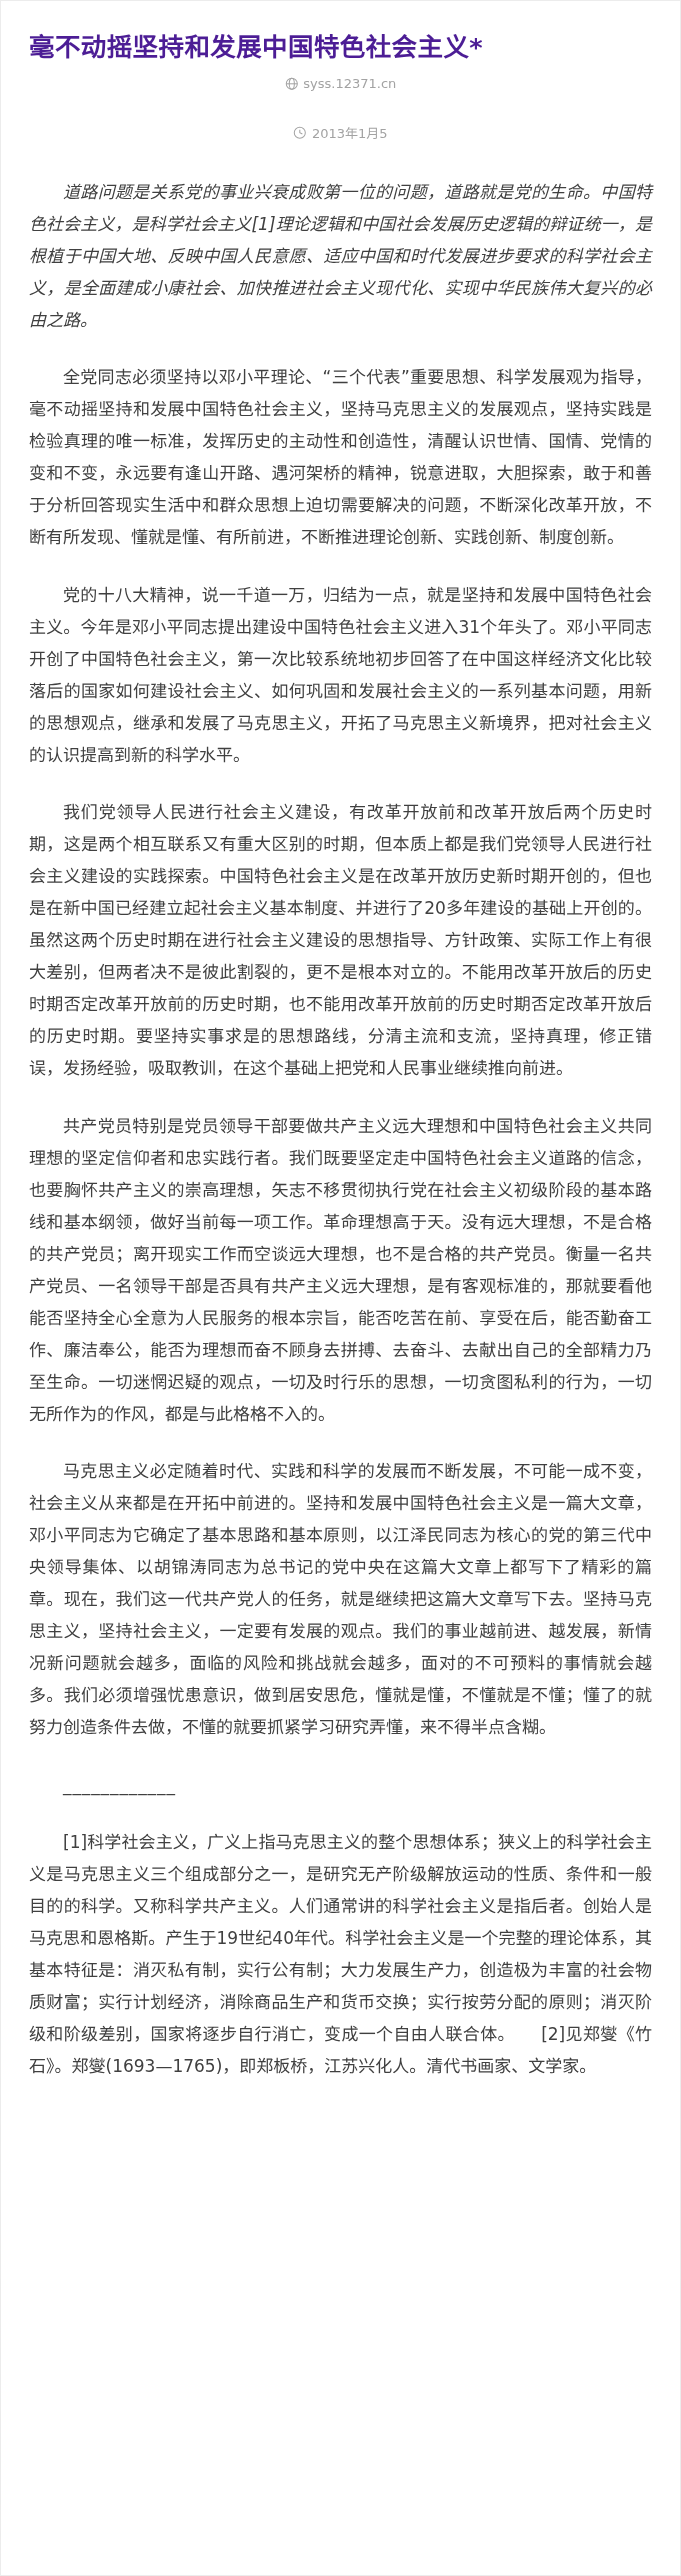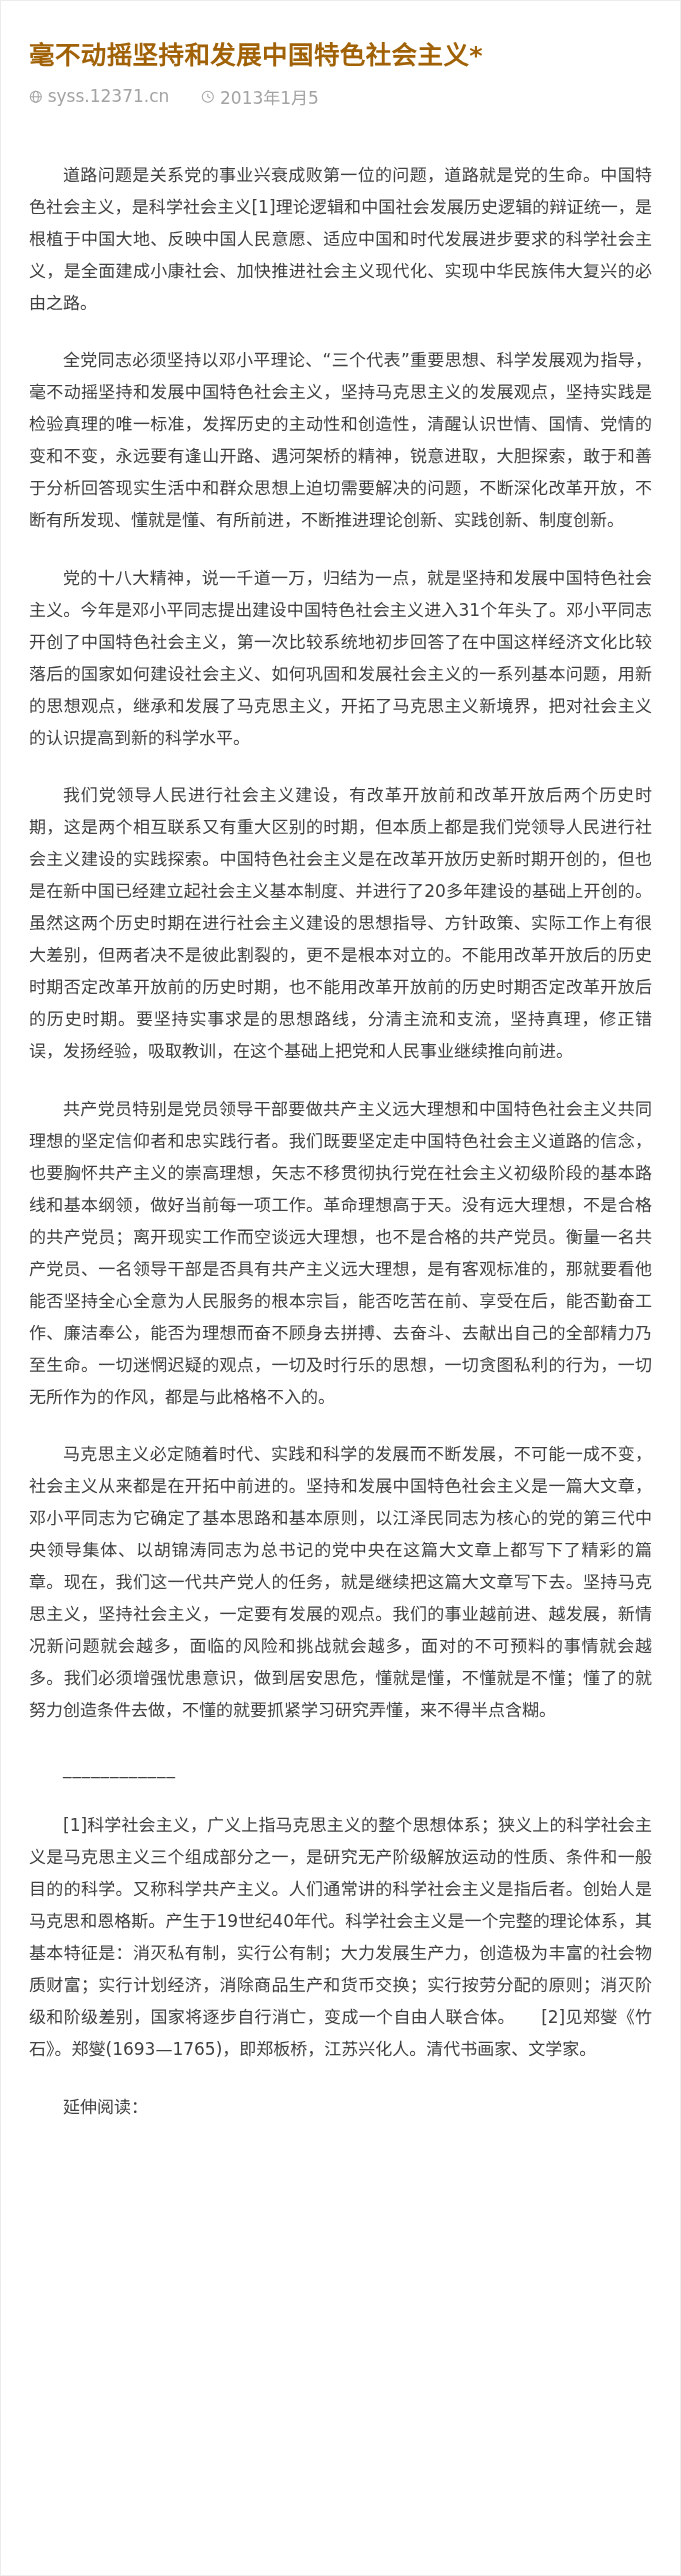--- a/index.html
+++ b/index.html
@@ -18,51 +18,52 @@
     margin: 0 auto;
     background: #ffffff;
     border: 0.9px solid #ececec;
     box-sizing: border-box;
     padding: 31px 28px 51px 28px;
   }
   .article-title {
     font-size: 25.5px;
     line-height: 1.25;
     font-weight: bold;
-    color: #a16207;
-    margin: 8px 0 12px 0;
+    color: #4c1d95;
+    margin: 0 0 12px 0;
     letter-spacing: 0.4px;
   }
   .meta-row {
     display: flex;
     align-items: center;
     gap: 32px;
     color: #a3a3a3;
-    font-size: 17px;
+    font-size: 13px;
     margin-bottom: 15.3px;
+    flex-direction: column;
   }
   .meta-item {
     display: inline-flex;
     align-items: center;
     gap: 5.1px;
   }
   .meta-item svg {
     display: block;
     stroke: #a3a3a3;
   }
   .article-body p {
     font-size: 17px;
     line-height: 32px;
     margin: 25.5px 0;
     text-indent: 2em;
     text-align: justify;
     color: #404040;
     word-break: break-all;
   }
-  .article-body p.first-para { margin-top: 50px; }
+  .article-body p.first-para { margin-top: 34px; font-style: italic; }
   .separator-line {
     letter-spacing: 0.9px;
     color: #3c3c3c;
   }
   .notes-heading {
     letter-spacing: 5.1px;
   }
   .ext-link {
     color: #7283c0;
     text-decoration: none;
@@ -105,18 +106,17 @@
     <p>我们党领导人民进行社会主义建设，有改革开放前和改革开放后两个历史时期，这是两个相互联系又有重大区别的时期，但本质上都是我们党领导人民进行社会主义建设的实践探索。中国特色社会主义是在改革开放历史新时期开创的，但也是在新中国已经建立起社会主义基本制度、并进行了20多年建设的基础上开创的。虽然这两个历史时期在进行社会主义建设的思想指导、方针政策、实际工作上有很大差别，但两者决不是彼此割裂的，更不是根本对立的。不能用改革开放后的历史时期否定改革开放前的历史时期，也不能用改革开放前的历史时期否定改革开放后的历史时期。要坚持实事求是的思想路线，分清主流和支流，坚持真理，修正错误，发扬经验，吸取教训，在这个基础上把党和人民事业继续推向前进。</p>
     <p>共产党员特别是党员领导干部要做共产主义远大理想和中国特色社会主义共同理想的坚定信仰者和忠实践行者。我们既要坚定走中国特色社会主义道路的信念，也要胸怀共产主义的崇高理想，矢志不移贯彻执行党在社会主义初级阶段的基本路线和基本纲领，做好当前每一项工作。革命理想高于天。没有远大理想，不是合格的共产党员；离开现实工作而空谈远大理想，也不是合格的共产党员。衡量一名共产党员、一名领导干部是否具有共产主义远大理想，是有客观标准的，那就要看他能否坚持全心全意为人民服务的根本宗旨，能否吃苦在前、享受在后，能否勤奋工作、廉洁奉公，能否为理想而奋不顾身去拼搏、去奋斗、去献出自己的全部精力乃至生命。一切迷惘迟疑的观点，一切及时行乐的思想，一切贪图私利的行为，一切无所作为的作风，都是与此格格不入的。</p>
     <p>马克思主义必定随着时代、实践和科学的发展而不断发展，不可能一成不变，社会主义从来都是在开拓中前进的。坚持和发展中国特色社会主义是一篇大文章，邓小平同志为它确定了基本思路和基本原则，以江泽民同志为核心的党的第三代中央领导集体、以胡锦涛同志为总书记的党中央在这篇大文章上都写下了精彩的篇章。现在，我们这一代共产党人的任务，就是继续把这篇大文章写下去。坚持马克思主义，坚持社会主义，一定要有发展的观点。我们的事业越前进、越发展，新情况新问题就会越多，面临的风险和挑战就会越多，面对的不可预料的事情就会越多。我们必须增强忧患意识，做到居安思危，懂就是懂，不懂就是不懂；懂了的就努力创造条件去做，不懂的就要抓紧学习研究弄懂，来不得半点含糊。</p>
 
     <p class="separator-line">____________</p>
 
 
 
     <p>[1]科学社会主义，广义上指马克思主义的整个思想体系；狭义上的科学社会主义是马克思主义三个组成部分之一，是研究无产阶级解放运动的性质、条件和一般目的的科学。又称科学共产主义。人们通常讲的科学社会主义是指后者。创始人是马克思和恩格斯。产生于19世纪40年代。科学社会主义是一个完整的理论体系，其基本特征是：消灭私有制，实行公有制；大力发展生产力，创造极为丰富的社会物质财富；实行计划经济，消除商品生产和货币交换；实行按劳分配的原则；消灭阶级和阶级差别，国家将逐步自行消亡，变成一个自由人联合体。　　[2]见郑燮《竹石》。郑燮(1693—1765)，即郑板桥，江苏兴化人。清代书画家、文学家。</p>
 
-    <p>延伸阅读：</p>
 
   </div>
 
 </div>
 
 
 </body></html>

